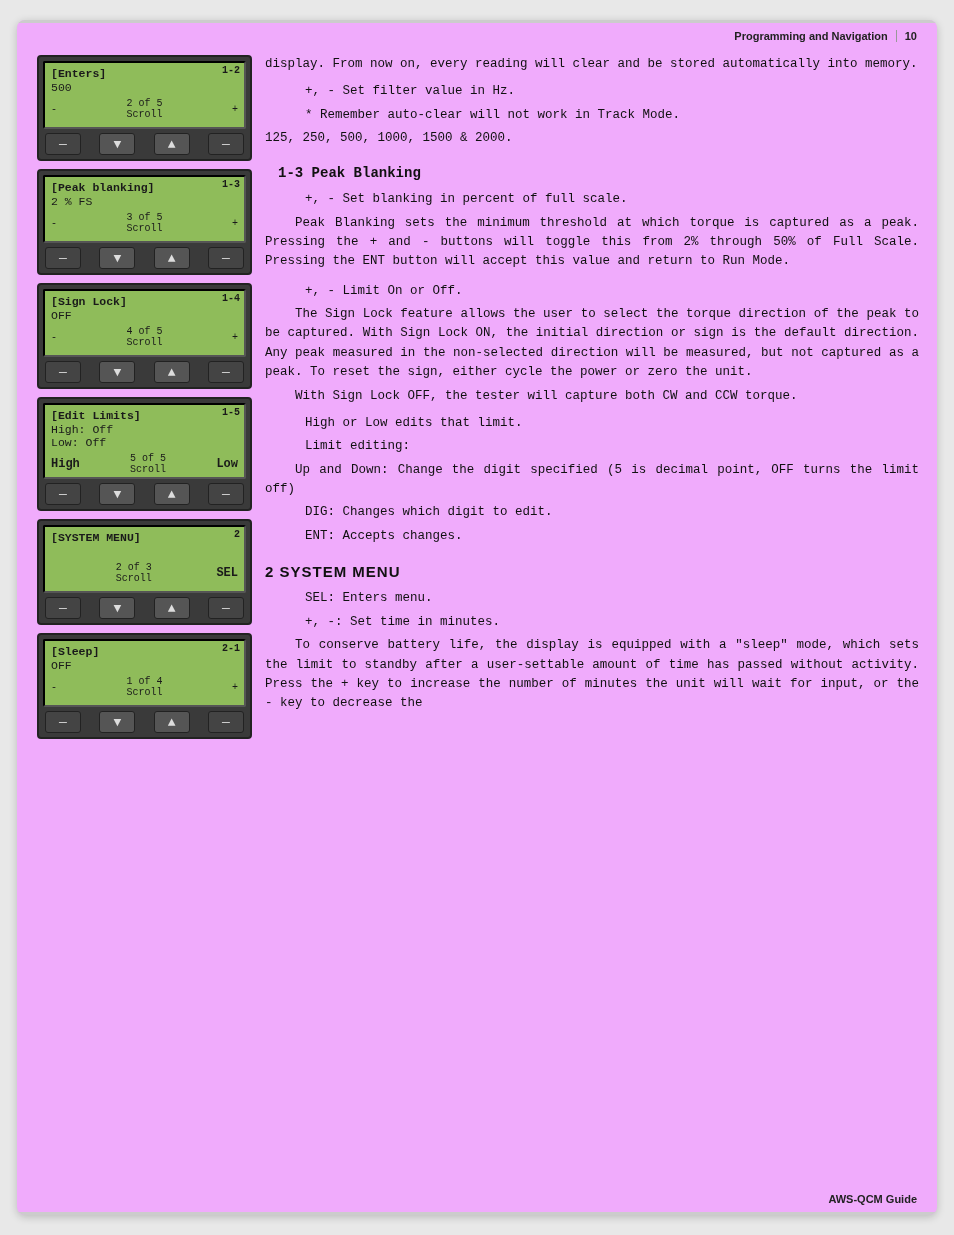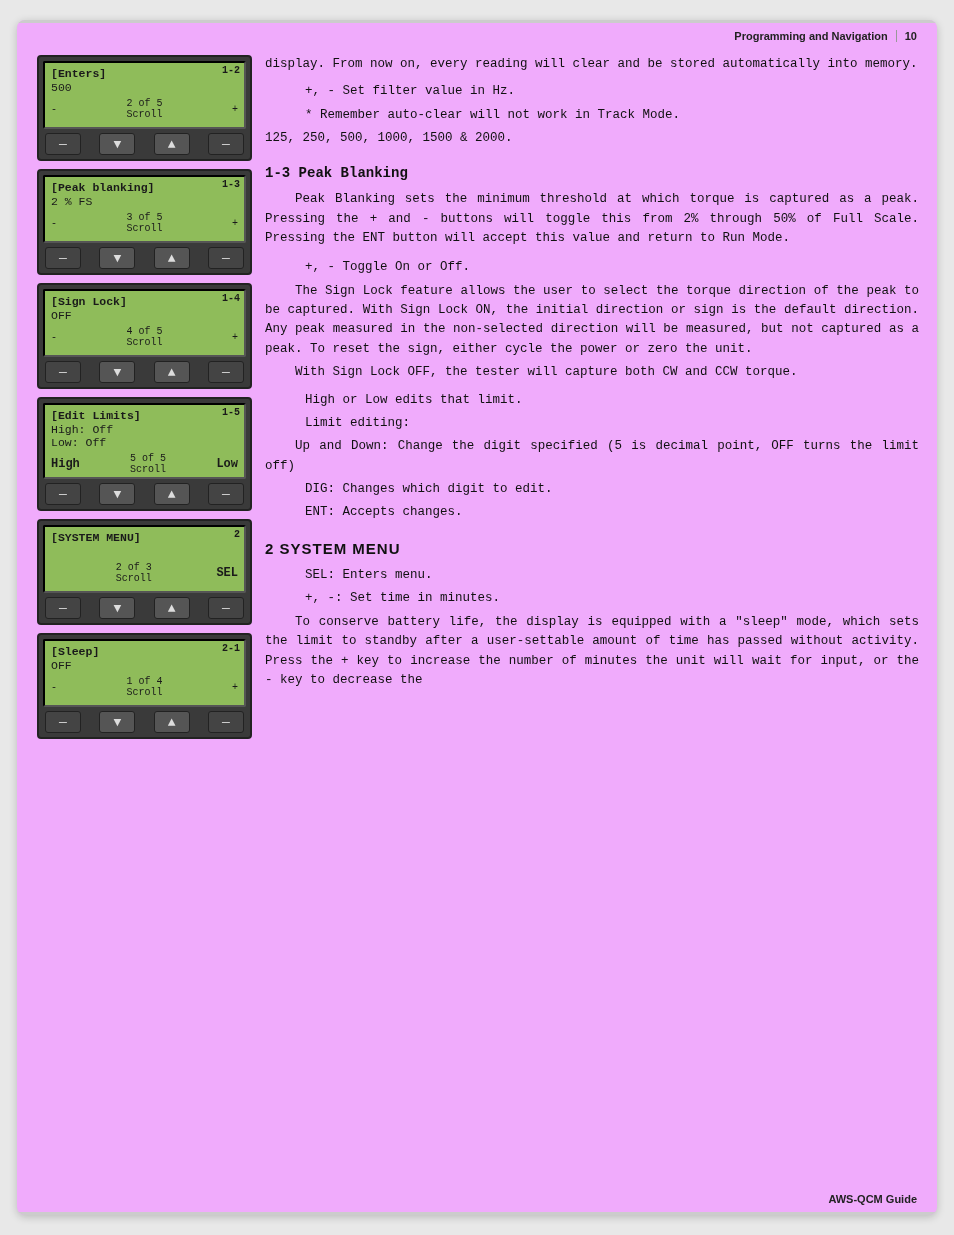--- a/index.html
+++ b/index.html
@@ -179,21 +179,21 @@
     .text-indent {
       text-indent: 30px;
       text-align: justify;
       margin-bottom: 4px;
     }
 
     .section-heading {
       font-family: 'Courier New', monospace;
       font-size: 14px;
       font-weight: bold;
-      margin: 14px 0 6px 0;
+      margin: 14px 0 6px 13px;
       color: #111;
     }
 
     .section-heading-large {
       font-family: Arial, Helvetica, sans-serif;
       font-size: 15px;
       font-weight: bold;
       text-transform: uppercase;
       letter-spacing: 1px;
       margin: 14px 0 6px 0;
@@ -365,26 +365,29 @@
 
     <div class="note-indent">
       <span>* Remember auto-clear will not work in Track Mode.</span>
     </div>
     <div class="text-block">
       <span>125, 250, 500, 1000, 1500 &amp; 2000.</span>
     </div>
 
     <div class="section-heading">1-3  Peak Blanking</div>
 
+    <div class="note-indent">
+      <span>+, - Set blanking in percent of full scale.</span>
+    </div>
     <div class="text-indent">
       <span>Peak Blanking sets the minimum threshold at which torque is captured as a peak. Pressing the + and - buttons will toggle this from 2% through 50% of Full Scale. Pressing the ENT button will accept this value and return to Run Mode.</span>
     </div>
 
     <div style="margin-top:10px;" class="note-indent">
-      <span>+, - Toggle On or Off.</span>
+      <span>+, - Limit On or Off.</span>
     </div>
     <div class="text-indent">
       <span>The Sign Lock feature allows the user to select the torque direction of the peak to be captured. With Sign Lock ON, the initial direction or sign is the default direction. Any peak measured in the non-selected direction will be measured, but not captured as a peak. To reset the sign, either cycle the power or zero the unit.</span>
     </div>
     <div class="text-indent">
       <span>With Sign Lock OFF, the tester will capture both CW and CCW torque.</span>
     </div>
 
     <div style="margin-top:8px;" class="note-indent">
       <span>High or Low edits that limit.</span>

